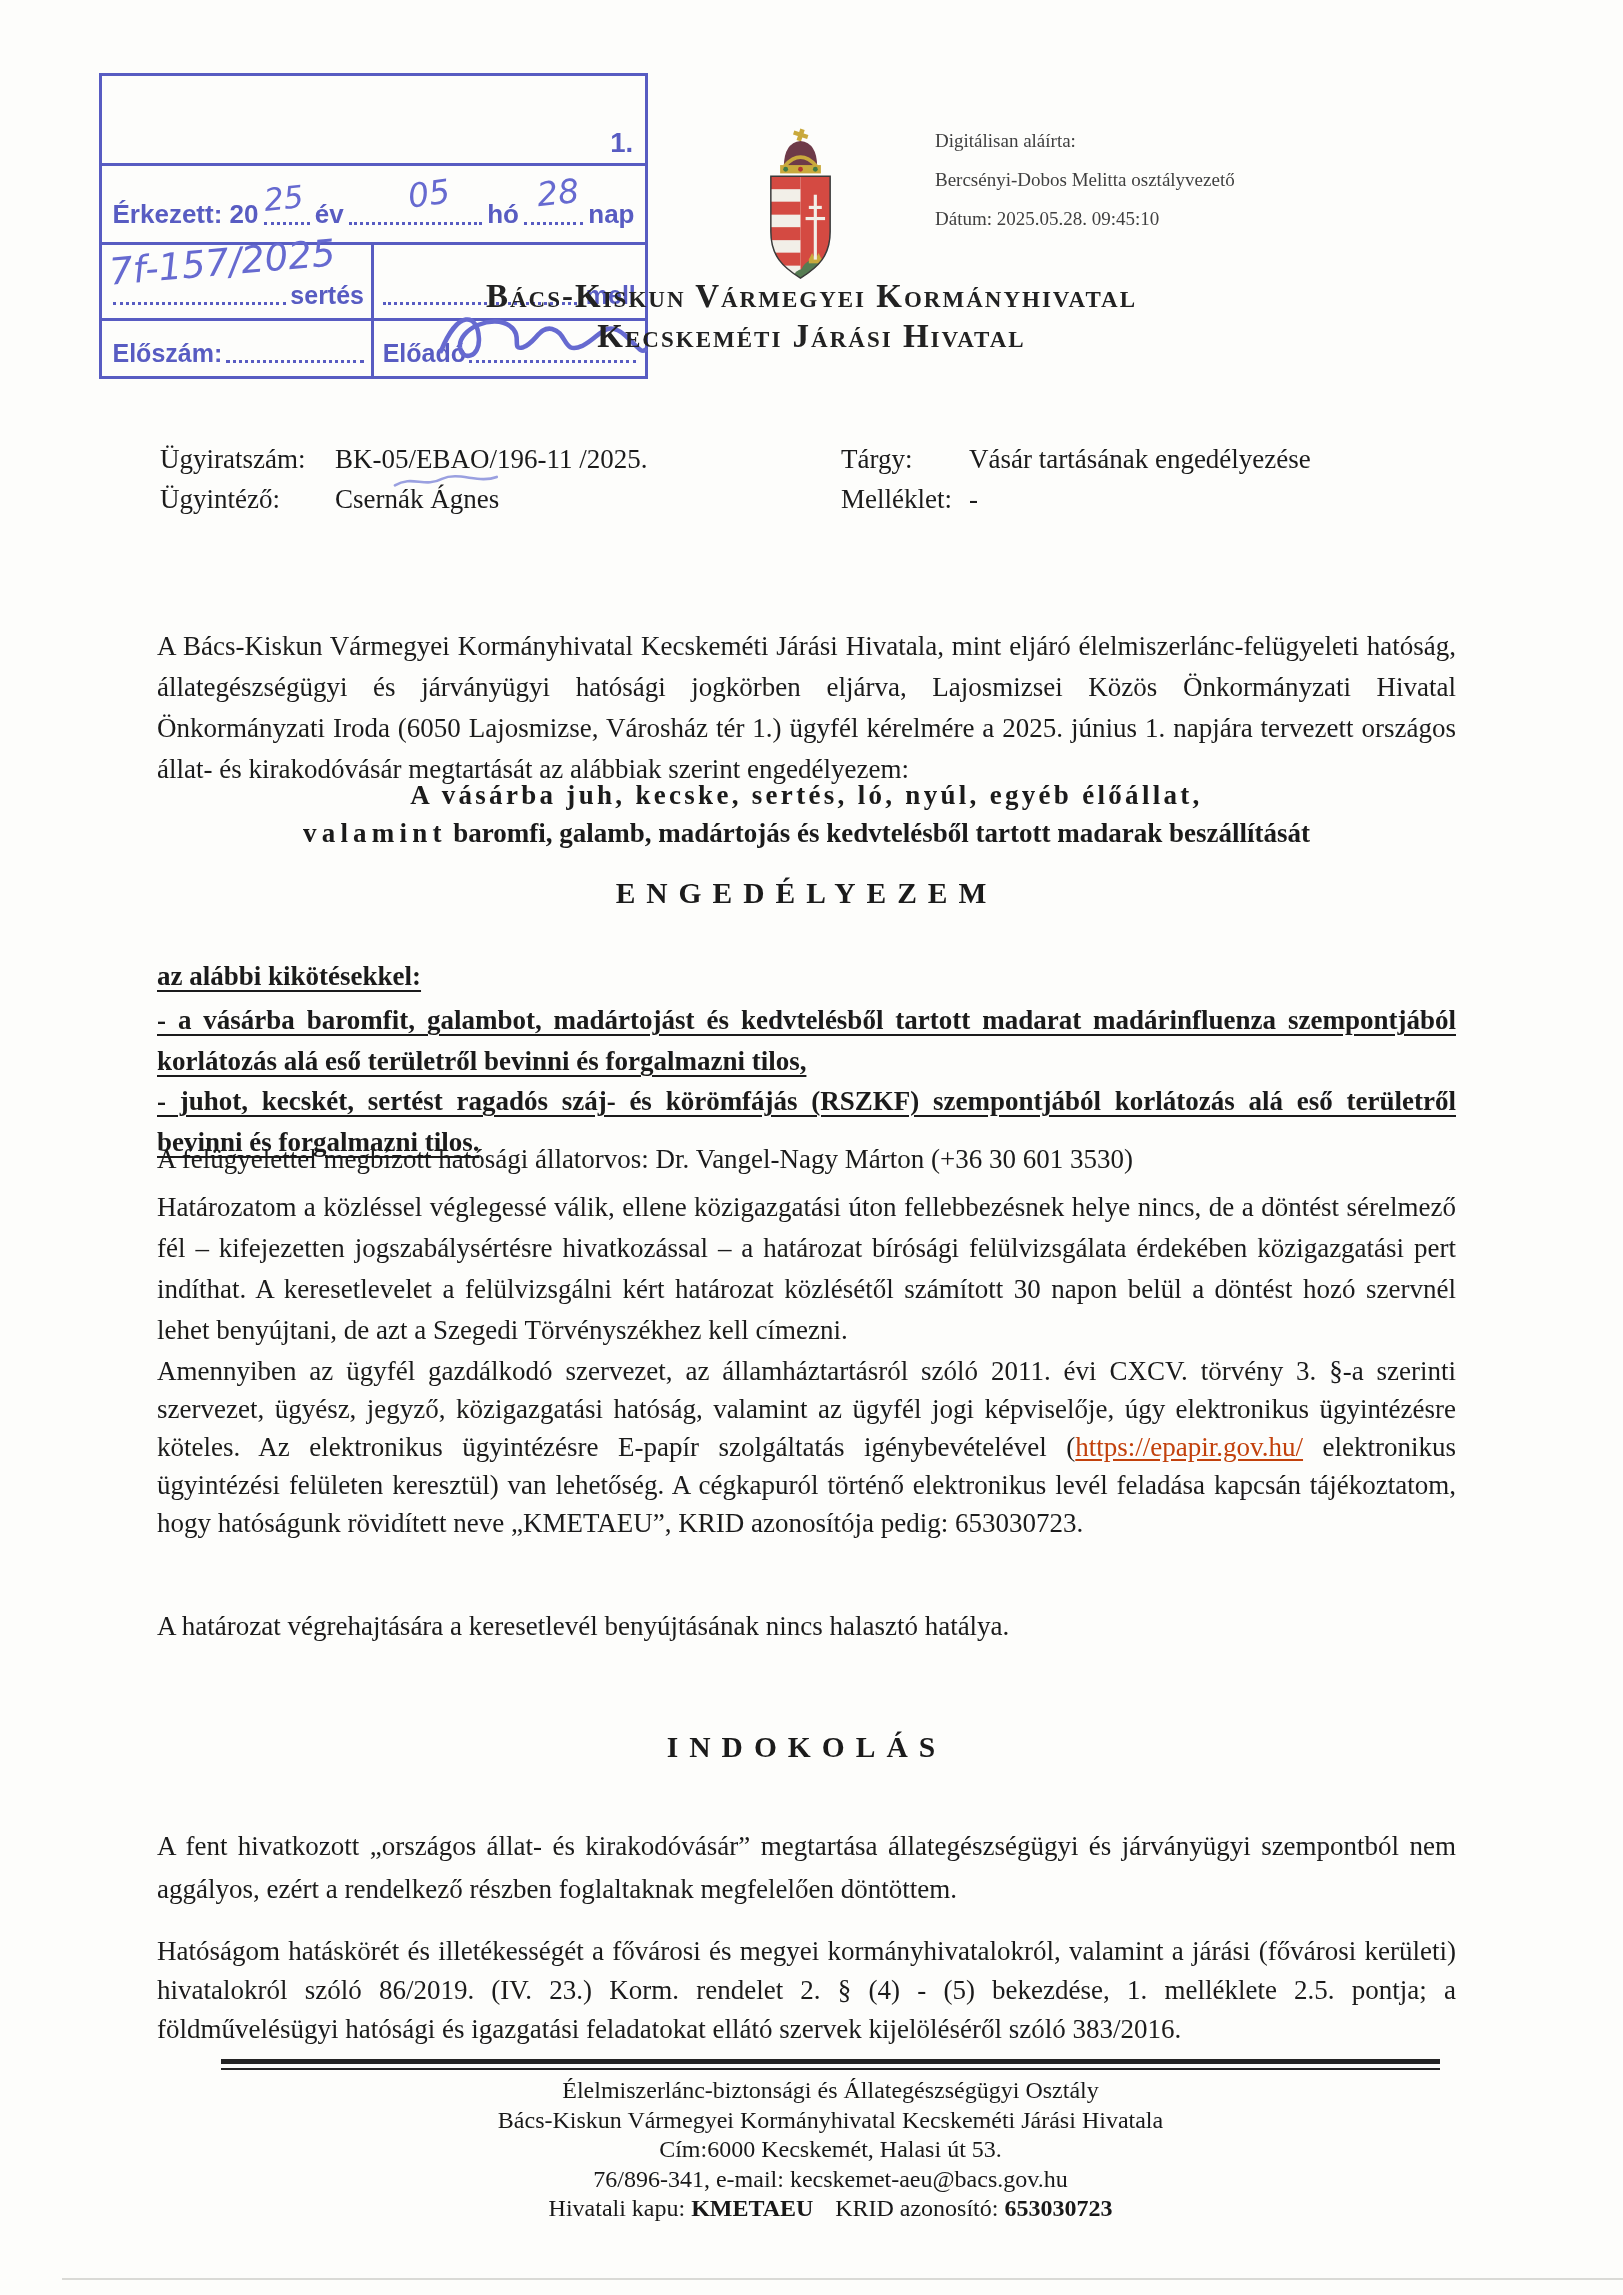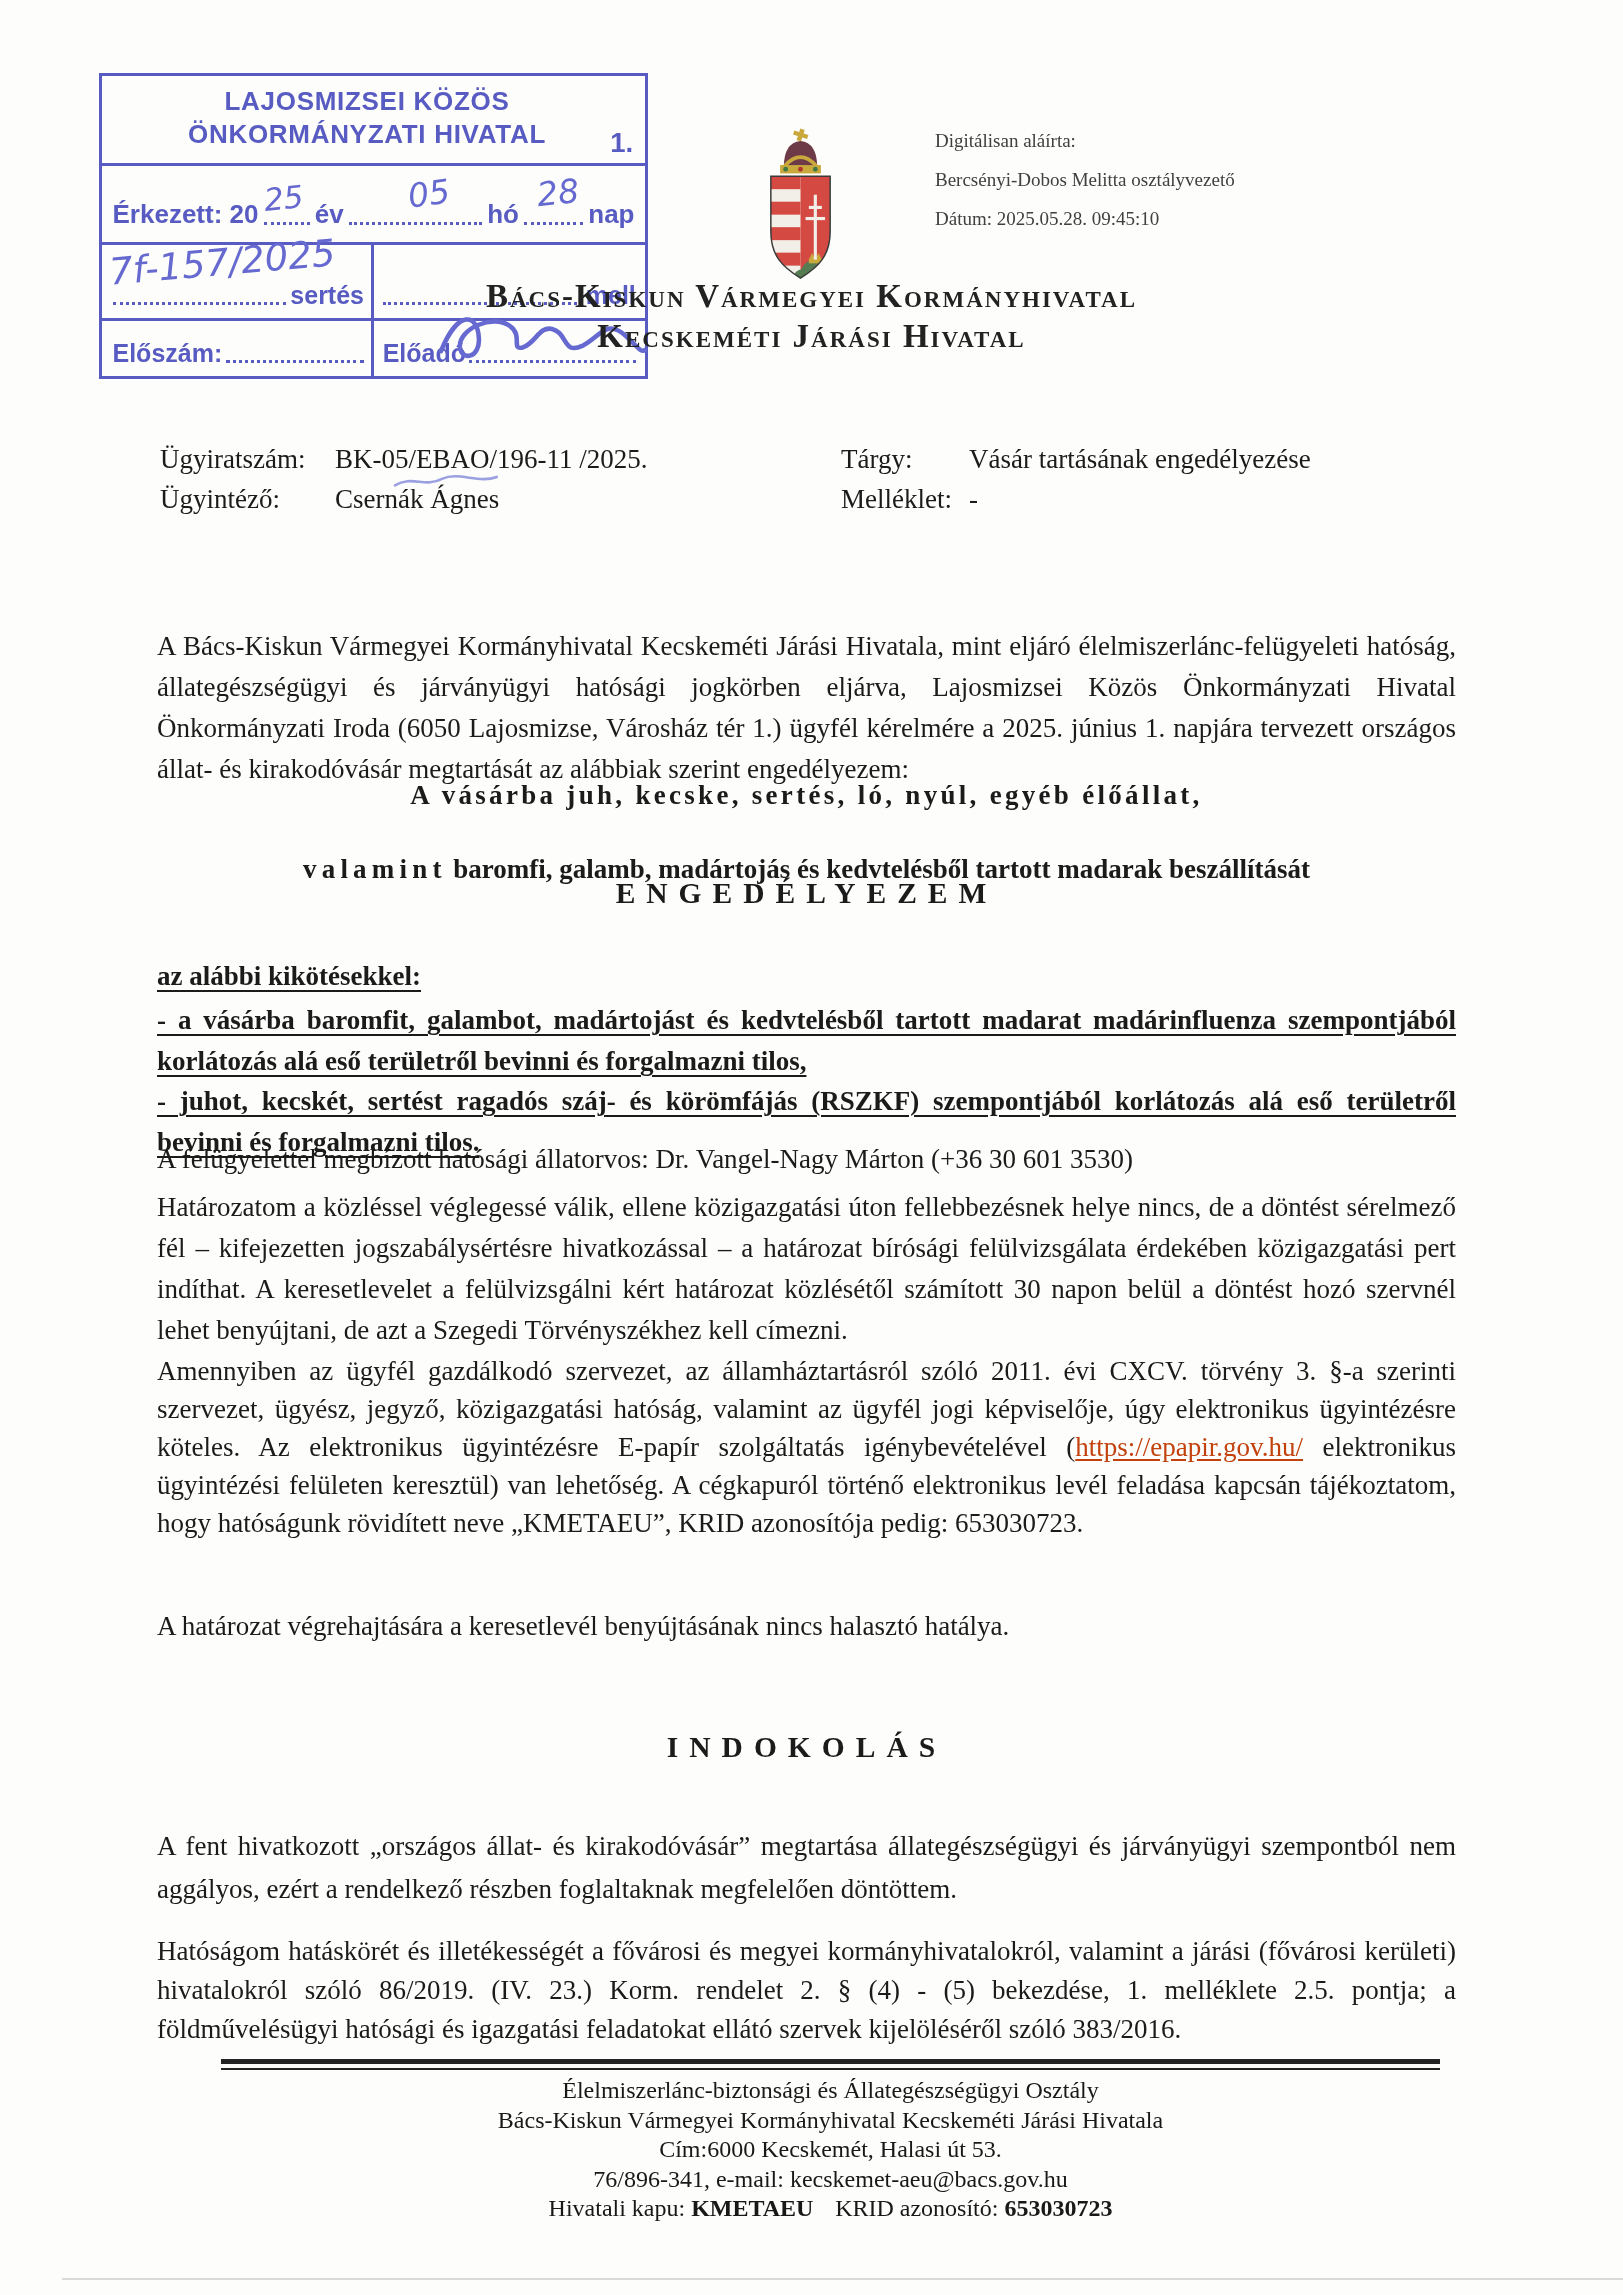--- a/index.html
+++ b/index.html
@@ -79,21 +79,20 @@
   .bottom-line{position:absolute;left:62px;top:2278px;width:1561px;height:2px;background:#dadad6;}
   .scribble{position:absolute;left:391px;top:471px;}
 </style>
 </head>
 <body>
 
 <div>
 
   <div class="stamp">
     <div class="s-row s-row1">
-      <div class="s-title">LAJOSMIZSEI KÖZÖS ÖNKORMÁNYZATI HIVATAL</div>
       <div class="s-page">1.</div>
     </div>
     <div class="s-row s-row2">
       <span>Érkezett: 20</span>
       <span class="dots d70"></span>
       <span>év</span>
       <span class="dots d-grow"></span>
       <span>hó</span>
       <span class="dots d90"></span>
       <span>nap</span>
@@ -183,21 +182,21 @@
   <span class="meta-value abs" style="left:335px;top:484px;">Csernák Ágnes</span>
   <span class="meta-label abs" style="left:841px;top:484px;">Melléklet:</span>
   <span class="meta-value abs" style="left:969px;top:484px;">-</span>
   <svg class="scribble" width="111" height="21" viewBox="0 0 170 32">
     <path d="M6,22 C32,6 52,26 78,12 C104,0 134,20 162,9" fill="none" stroke="#9aa0e0" stroke-width="4" stroke-linecap="round"></path>
   </svg>
 
   <div class="blk just" style="top:626px;">A Bács-Kiskun Vármegyei Kormányhivatal Kecskeméti Járási Hivatala, mint eljáró élelmiszerlánc-felügyeleti hatóság, állategészségügyi és járványügyi hatósági jogkörben eljárva, Lajosmizsei Közös Önkormányzati Hivatal Önkormányzati Iroda (6050 Lajosmizse, Városház tér 1.) ügyfél kérelmére a 2025. június 1. napjára tervezett országos állat- és kirakodóvásár megtartását az alábbiak szerint engedélyezem:</div>
 
   <div class="blk center bold sp1" style="top:780px;">A vásárba juh, kecske, sertés, ló, nyúl, egyéb élőállat,</div>
-  <div class="blk center bold" style="top:818px;margin-top:36px;">
+  <div class="blk center bold" style="top:818px;">
     <span class="sp2">valamint</span><span> baromfi, galamb, madártojás és kedvtelésből tartott madarak beszállítását</span>
   </div>
 
   <div class="blk heading" style="top:877px;">ENGEDÉLYEZEM</div>
 
   <div class="blk bold ul" style="top:961px;">az alábbi kikötésekkel:</div>
   <div class="blk just bold ul" style="top:1000px;line-height:41px;">- a vásárba baromfit, galambot, madártojást és kedvtelésből tartott madarat madárinfluenza szempontjából korlátozás alá eső területről bevinni és forgalmazni tilos,</div>
   <div class="blk just bold ul" style="top:1081px;line-height:41px;">- juhot, kecskét, sertést ragadós száj- és körömfájás (RSZKF) szempontjából korlátozás alá eső területről bevinni és forgalmazni tilos.</div>
 
   <div class="blk" style="top:1144px;">A felügyelettel megbízott hatósági állatorvos: Dr. Vangel-Nagy Márton (+36 30 601 3530)</div>

